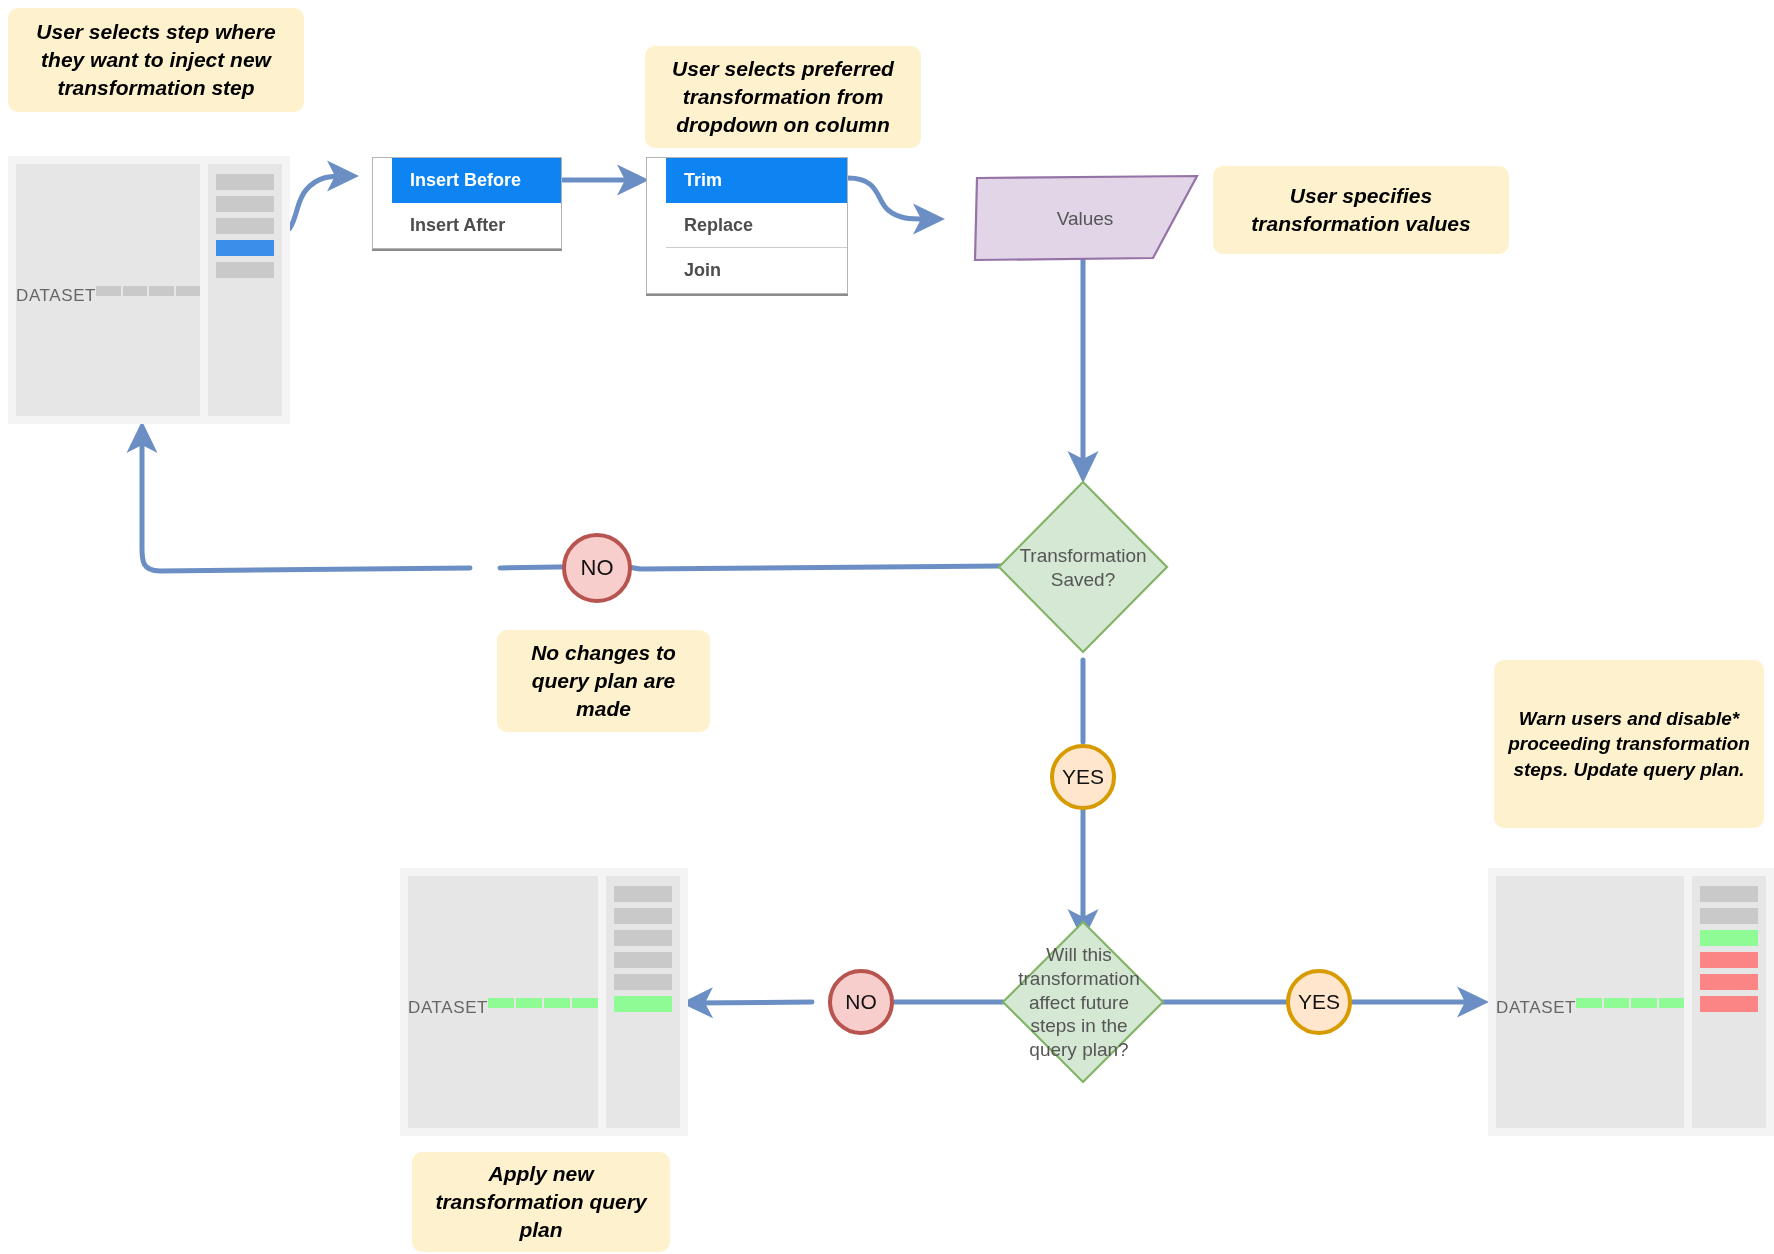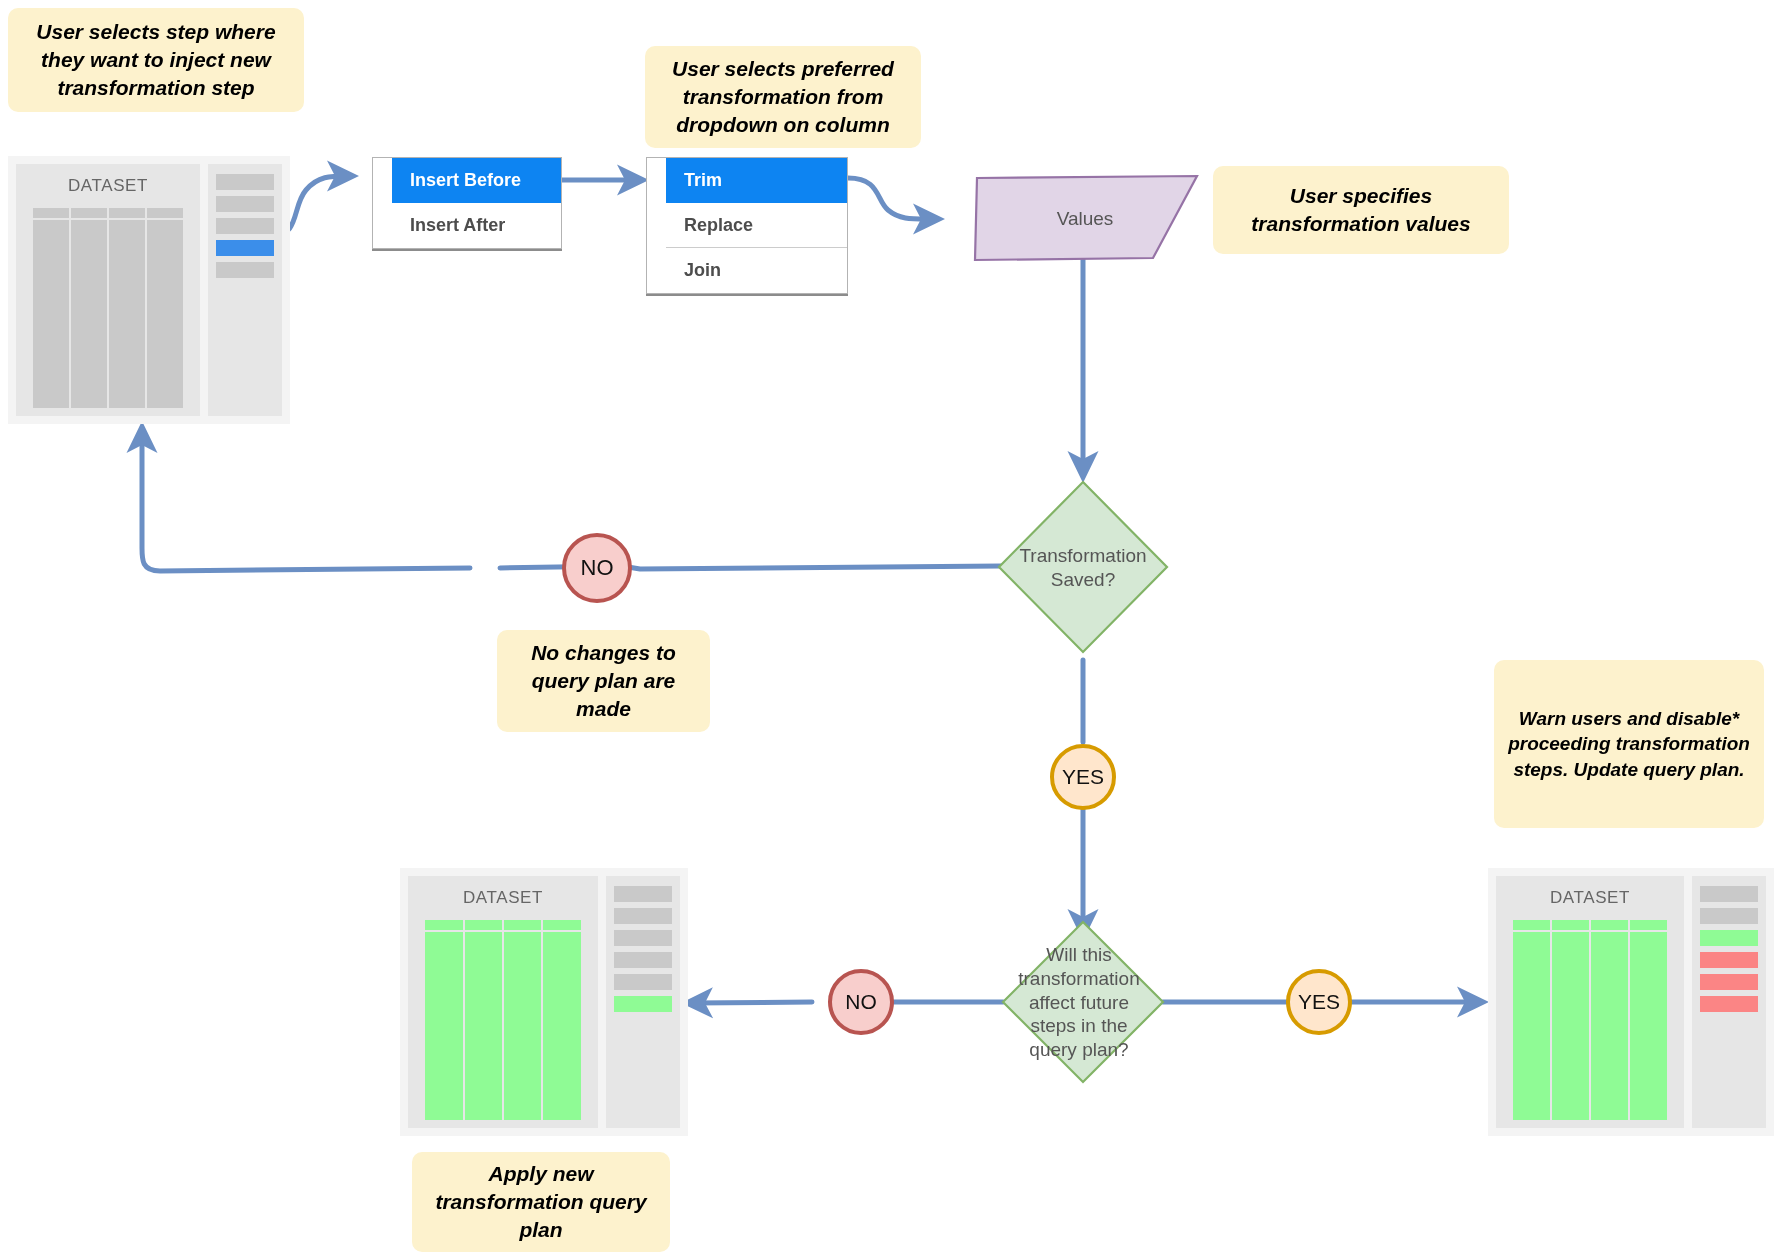--- a/index.html
+++ b/index.html
@@ -51,21 +51,20 @@
     box-sizing: border-box;
     display: flex;
     padding: 8px;
     gap: 8px;
   }
   .ds-main {
     background: #e6e6e6;
     flex: 1 1 auto;
     position: relative;
     display: flex;
-    flex-direction: column;
     align-items: center;
   }
   .ds-title {
     color: #666666;
     letter-spacing: 0.6px;
     margin-top: 12px;
     font-size: 17px;
     font-weight: 400;
   }
   .ds-table {

